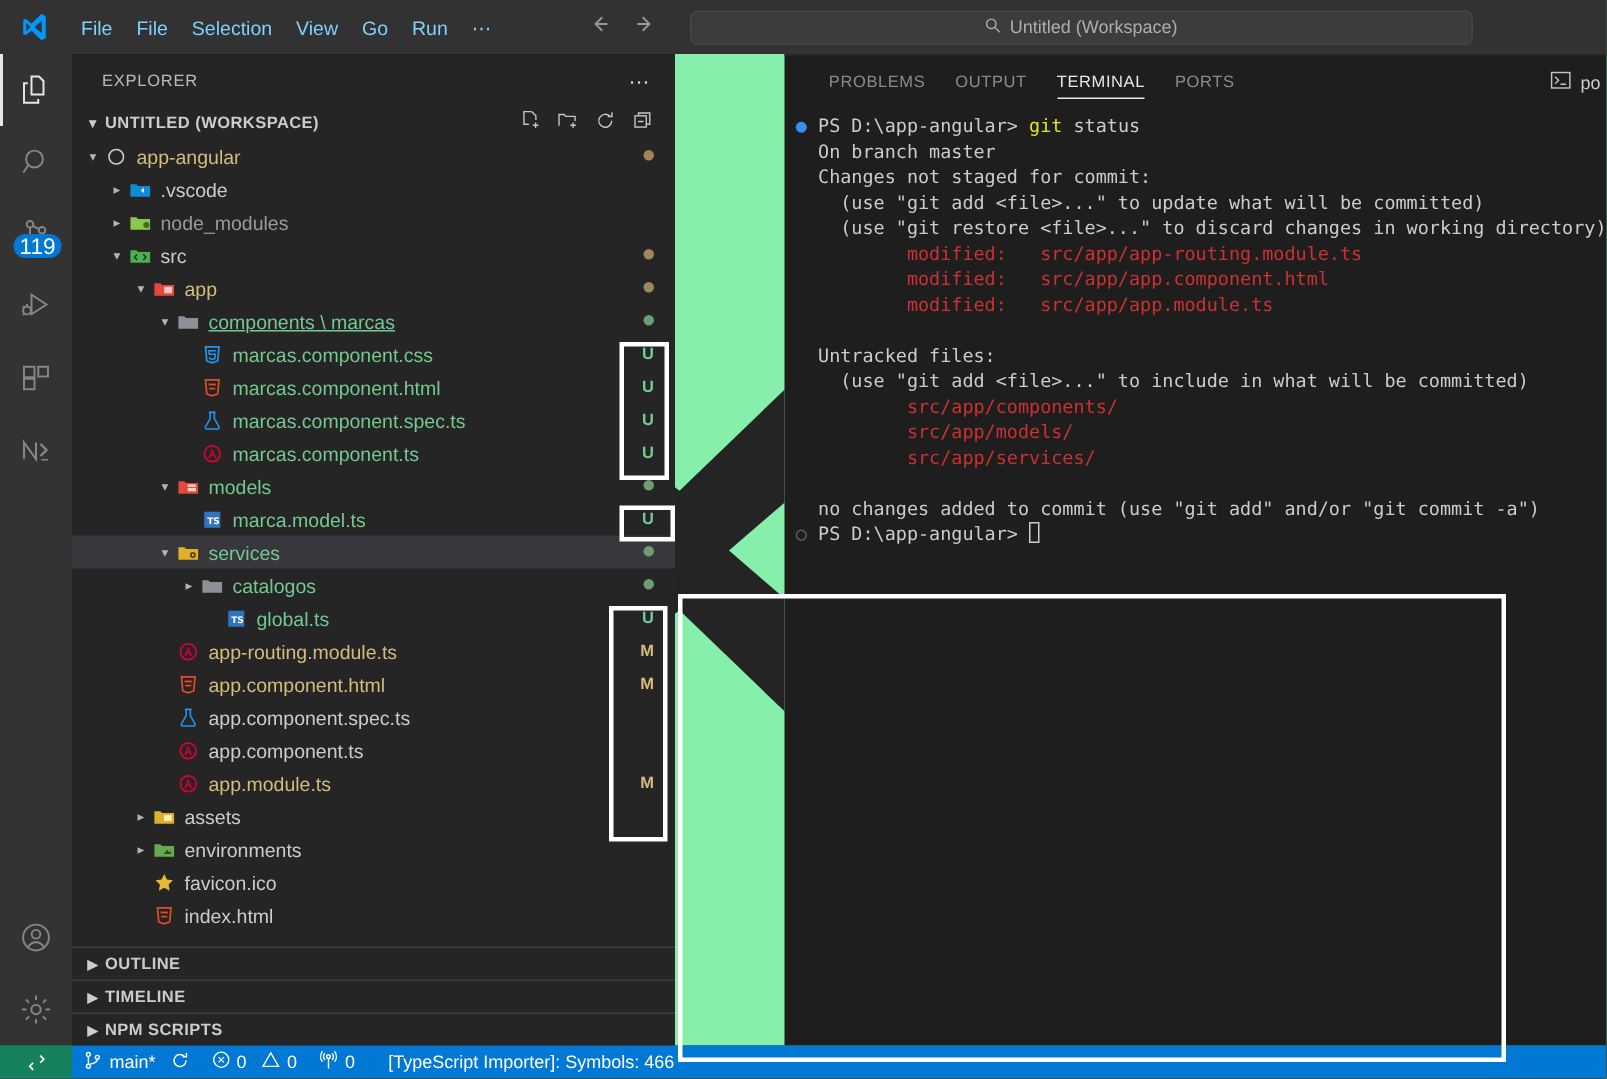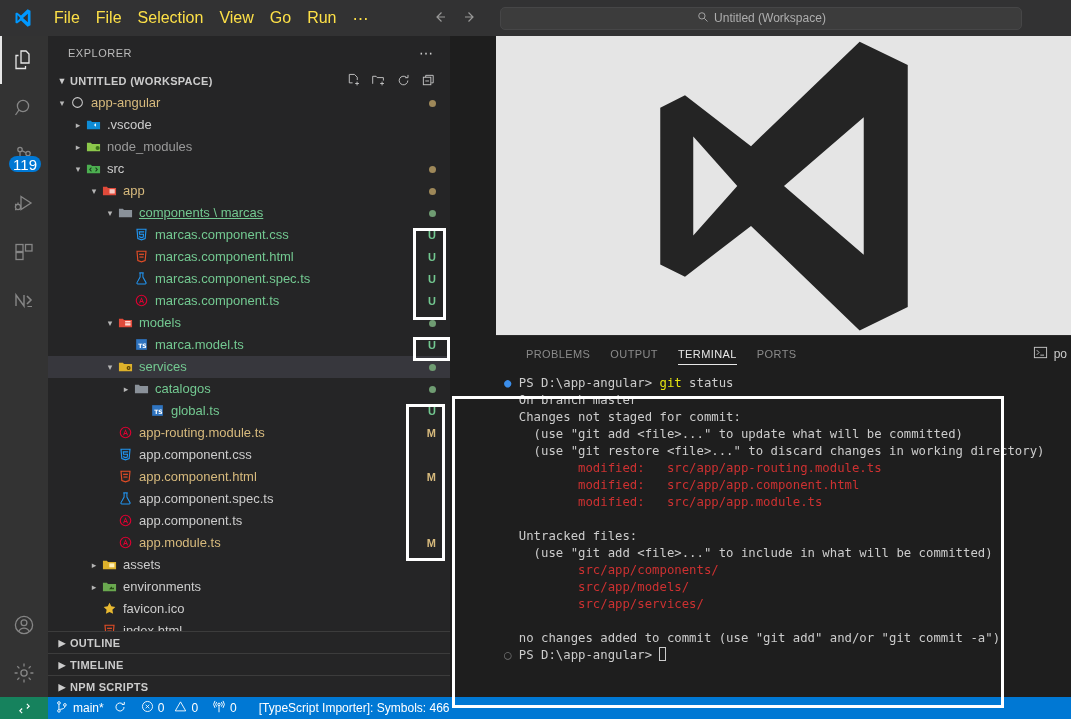--- a/index.html
+++ b/index.html
@@ -12,21 +12,21 @@
   #app { position: relative; width: 1071px; height: 719px; display: flex; flex-direction: column; }
 
   
   .titlebar {
     height: 36px; background: #323233; display: flex; align-items: center;
     flex: 0 0 36px; position: relative; z-index: 5;
   }
   .vs-logo { width: 46px; display: flex; align-items: center; justify-content: center; }
   .menus { display: flex; align-items: center; gap: 0px; }
   .menu-item {
-    color: #fde047; font-size: 16px; padding: 4px 8px; cursor: default; white-space: nowrap;
+    color: #7dd3fc; font-size: 13px; padding: 4px 8px; cursor: default; white-space: nowrap;
   }
   .navbtns { display: flex; align-items: center; gap: 14px; margin-left: 56px; }
   .navbtn { color: #888; font-size: 16px; line-height: 1; }
   .qinput {
     margin-left: 22px; width: 522px; height: 23px; background: #3c3c3c;
     border: 1px solid #464647; border-radius: 5px; display: flex;
     align-items: center; justify-content: center; gap: 5px;
     color: #aeaeae; font-size: 12px;
   }
 
@@ -85,21 +85,21 @@
   .row .ficon { width: 18px; display: inline-flex; align-items: center; justify-content: center; flex: 0 0 18px; }
   .row .lbl { margin-left: 5px; }
   .row .deco {
     position: absolute; right: 14px; font-size: 11px; font-weight: bold;
   }
   .dot { width: 7px; height: 7px; border-radius: 50%; display: inline-block; }
 
   .panel-sections { flex: 0 0 auto; }
 
   
-  .editor-area { flex: 1 1 auto; display: flex; flex-direction: column; min-width: 0; background: #e5e5e5; margin-left: 46px; }
+  .editor-area { flex: 1 1 auto; display: flex; flex-direction: row; min-width: 0; background: #86efac; }
   .watermark { flex: 1 1 auto; position: relative; overflow: hidden; }
   .watermark svg { position: absolute; left: 50%; top: 50%; transform: translate(-50%,-50%); opacity: 1; }
 
   
   .panel { flex: 0 0 362px; background: #1e1e1e; display: flex; flex-direction: column;
            border-top: 1px solid #2b2b2b; position: relative; }
   .panel-tabs { height: 35px; display: flex; align-items: center; padding-left: 20px; gap: 0; }
   .ptab { color: #8b8b8b; font-size: 11px; letter-spacing: .4px; padding: 0 10px; height: 35px;
           display: flex; align-items: center; position: relative; }
   .ptab.active { color: #e7e7e7; }
@@ -445,30 +445,20 @@
           <div class="row" style="padding-left: 56px;">
             <span class="twisty"></span>
             <span class="ficon">
               <svg width="15" height="15" viewBox="0 0 16 16">
                 <circle cx="8" cy="8" r="5.6" fill="none" stroke="#dd0031" stroke-width="1.2"></circle>
                 <path d="M8 4.4 5.3 11h1.2l.55-1.5h2l.55 1.5h1.2L8 4.4zm0 2.2.72 2h-1.44L8 6.6z" fill="#dd0031"></path>
               </svg>
             </span>
             <span class="lbl" style="color: rgb(215, 186, 125);">app-routing.module.ts</span>
             <span class="deco" style="color: rgb(215, 186, 125);">M</span>
-          </div>
-          <div class="row" style="padding-left: 56px;">
-            <span class="twisty"></span>
-            <span class="ficon">
-              <svg width="15" height="15" viewBox="0 0 16 16">
-                <path d="M3.2 2.4h9.6l-.9 10L8 13.7l-3.9-1.3z" fill="none" stroke="#2196f3" stroke-width="1.2"></path>
-                <path d="M10.8 5.2H5.6l.25 2.5h4.3l-.3 3-1.85.6-1.8-.6-.12-1.2" fill="none" stroke="#2196f3" stroke-width="1.1"></path>
-              </svg>
-            </span>
-            <span class="lbl" style="color: rgb(204, 204, 204);">app.component.css</span>
           </div>
           <div class="row" style="padding-left: 56px;">
             <span class="twisty"></span>
             <span class="ficon">
               <svg width="15" height="15" viewBox="0 0 16 16">
                 <path d="M3.2 2.4h9.6l-.9 10L8 13.7l-3.9-1.3z" fill="none" stroke="#e44d26" stroke-width="1.2"></path>
                 <rect x="5.4" y="5" width="5.2" height="1.3" fill="#e44d26"></rect>
                 <rect x="5.8" y="8" width="4.4" height="1.2" fill="#e44d26"></rect>
               </svg>
             </span>

